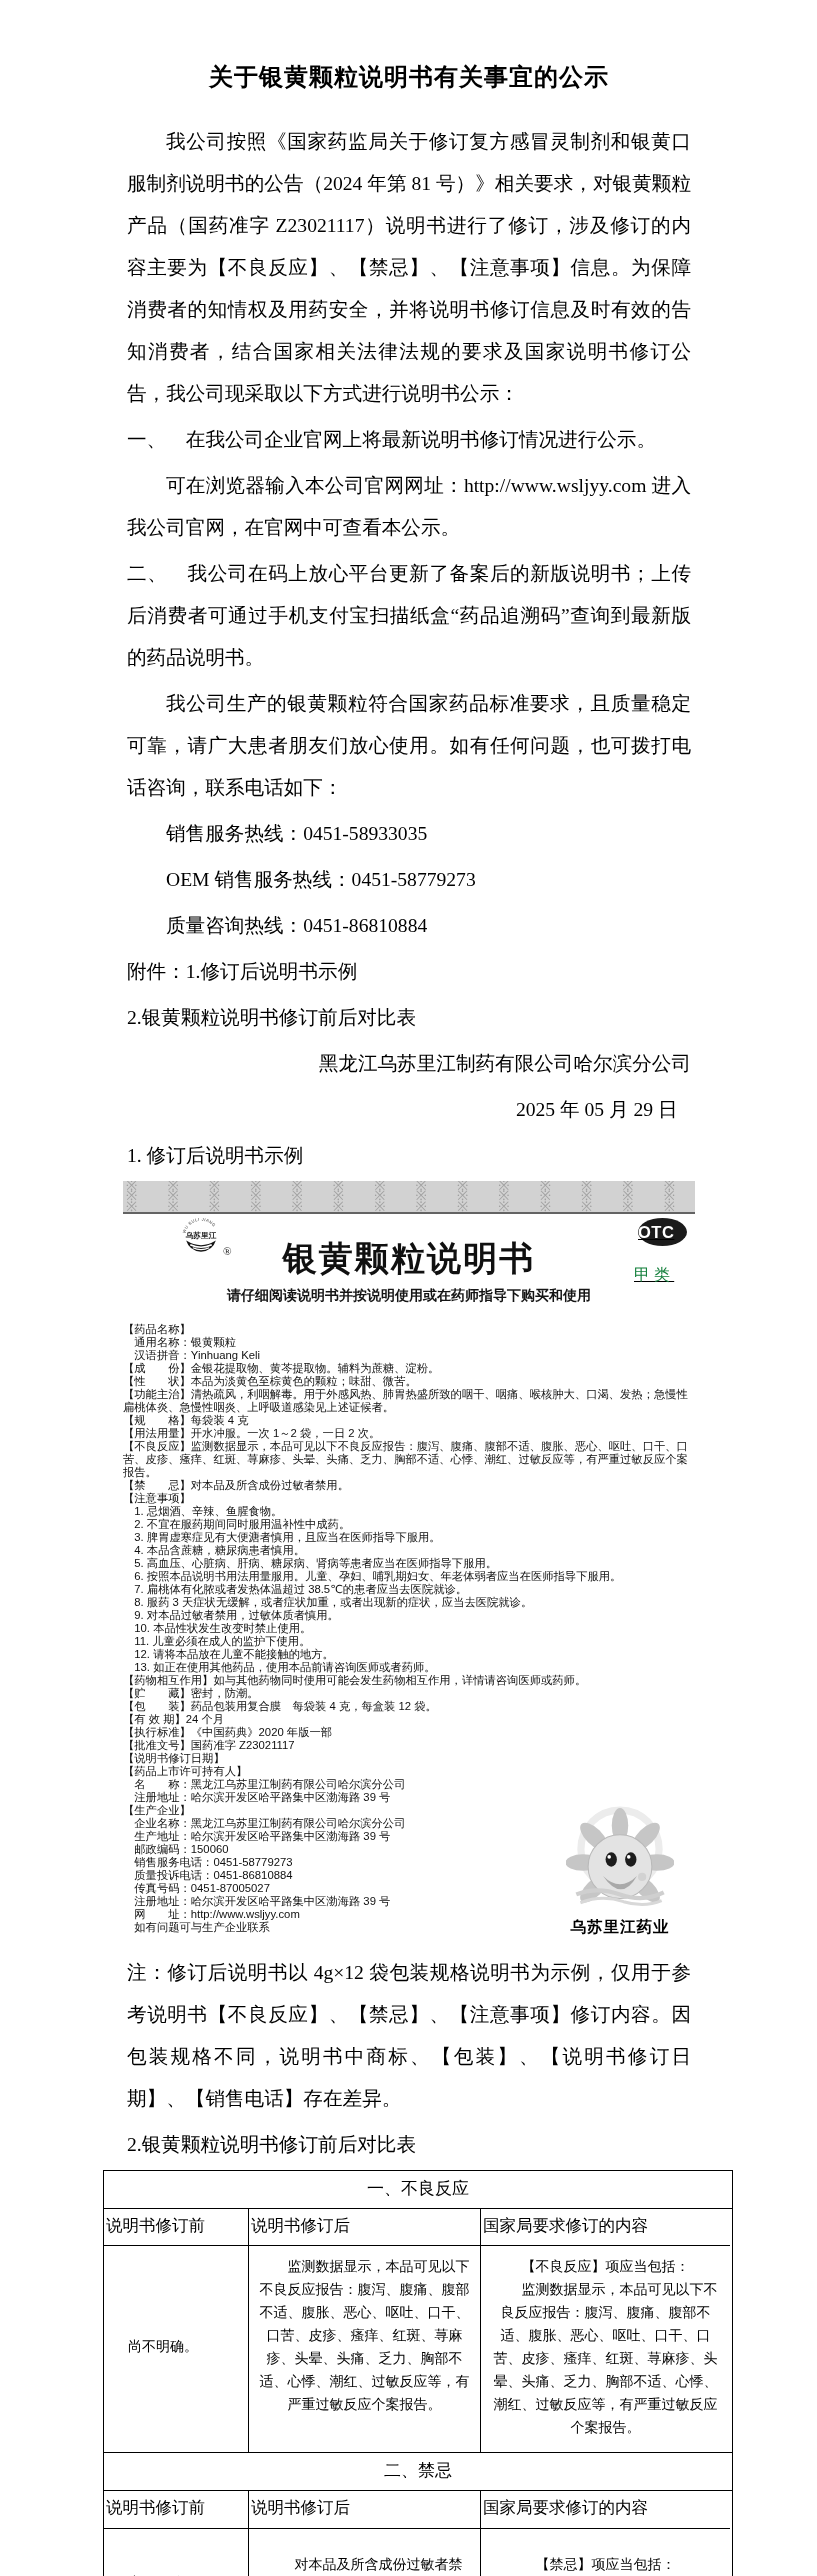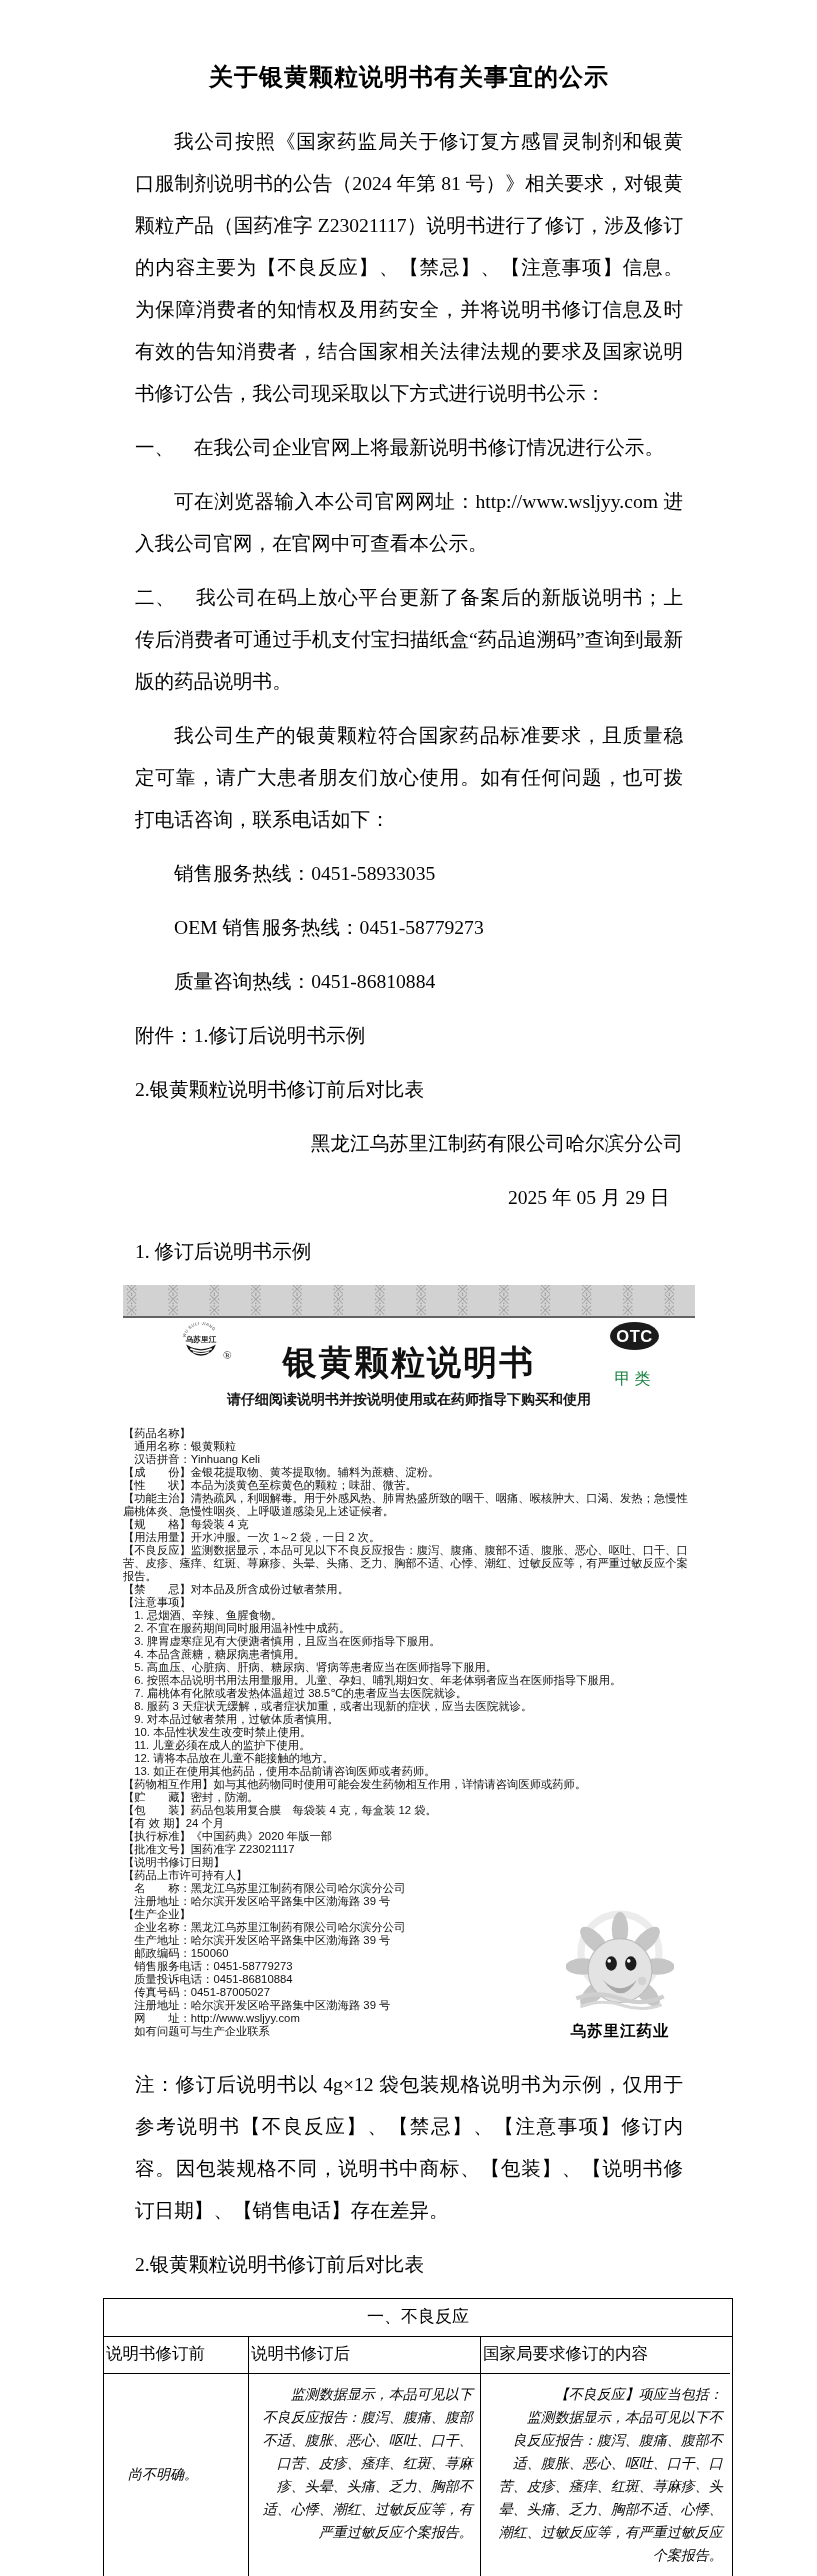--- a/index.html
+++ b/index.html
@@ -1,33 +1,33 @@
 <!DOCTYPE html>
 <html style="font-size:8.2px"><head>
 <meta charset="utf-8">
 <style>
   html,body{margin:0;padding:0;}
   body{width:818px;height:3328px;background:#ffffff;overflow:hidden;
        font-family:"Liberation Serif","DejaVu Serif",serif;color:#000;}
   .doc{width:572px;margin:0 0 0 123px;}
   h1.title{font-size:24px;font-weight:bold;text-align:center;letter-spacing:1px;margin:61px 0 28px 0;}
-  p.para{font-size:19.6px;line-height:42px;margin:12px;text-align:justify;}
+  p.para{font-size:19.6px;line-height:42px;margin:4px;text-align:justify;}
   p.ind{text-indent:39px;}
   p.right{text-align:right;}
   p.date{text-align:right;padding-right:13.4px;}
   p.noind{text-indent:0;}
 
   
   .leaflet{position:relative;width:572px;margin:3.1px 0 0 123px;background:#fff;}
   .band{height:31px;overflow:hidden;background:#d2d2d2;border-bottom:2.6px solid #636363;
         color:#a1a1a1;font-size:13.4px;line-height:10.3px;letter-spacing:13.4px;white-space:nowrap;text-align:left;padding-left:3.1px;}
   .lf-head{position:relative;height:104px;}
   .lf-logo{position:absolute;left:56px;top:4.1px;width:57px;}
   .reg{font-size:11.3px;color:#222;vertical-align:bottom;}
-  .otc-wrap{position:absolute;right:32px;top:4.1px;width:57px;text-align:center;}
+  .otc-wrap{position:absolute;right:4px;top:4.1px;width:57px;text-decoration:underline;}
   .otc{width:49px;height:28px;margin:0 auto;background:#1b1b1b;border-radius:50%;color:#fff;
        font-family:"Liberation Sans","DejaVu Sans",sans-serif;font-weight:bold;font-size:16.5px;line-height:28px;letter-spacing:0.5px;}
   .otc-class{margin-top:19px;font-size:16px;letter-spacing:4.1px;color:#15803d;
        font-family:"Liberation Sans","DejaVu Sans",sans-serif;}
   .lf-title{padding-top:21.6px;text-align:center;font-family:"Liberation Sans","DejaVu Sans",sans-serif;
        font-weight:bold;font-size:34px;letter-spacing:2.1px;color:#101010;}
   .lf-sub{text-align:center;font-family:Liberation Sans, sans-serif;
        font-weight:bold;font-size:14px;color:#151515;margin-top:5.2px;}
   .lf-body{font-family:"Liberation Sans","DejaVu Sans",sans-serif;font-size:11.3px;line-height:13px;color:#101010;
        padding:5.2px 0 13.4px 0;width:571px;}
@@ -37,21 +37,21 @@
        font-size:15.5px;color:#000000;letter-spacing:1px;margin-top:1px;}
 
   
   .note{margin-top:16.5px;}
 
   
   .cmp{margin-left:103px;width:630px;border:1.5px solid #000;box-sizing:border-box;font-size:14px;}
   .sec-head{text-align:center;font-size:17px;padding:6.2px 0 8.2px 0;border-bottom:1.5px solid #000;}
   .grid{display:grid;grid-template-columns:145px 232px 249px;}
   .h-cell{text-align:left;font-size:16.5px;padding:6.2px 2.1px 8.2px 2.1px;border-bottom:1.5px solid #000;box-sizing:border-box;}
-  .b-cell{padding:8.2px 7.2px 13.4px 7.2px;line-height:23px;white-space:pre-line;box-sizing:border-box;text-align:right;font-style:italic;}
+  .b-cell{padding:8.2px 7.2px 13.4px 7.2px;line-height:23px;white-space:pre-line;box-sizing:border-box;text-align:center;}
   .sep-r{border-right:1px solid #000;}
   .sec-body{border-bottom:1.5px solid #000;}
   .sec:last-child .sec-body{border-bottom:none;}
   .b-cell.vcenter{display:flex;align-items:center;padding-left:24px;}
   .b-cell.tall{line-height:42px;padding-top:15.5px;}
   .tbl-heading{margin-top:14.4px;margin-bottom:7.2px;}
 </style>
 </head>
 <body>
 

